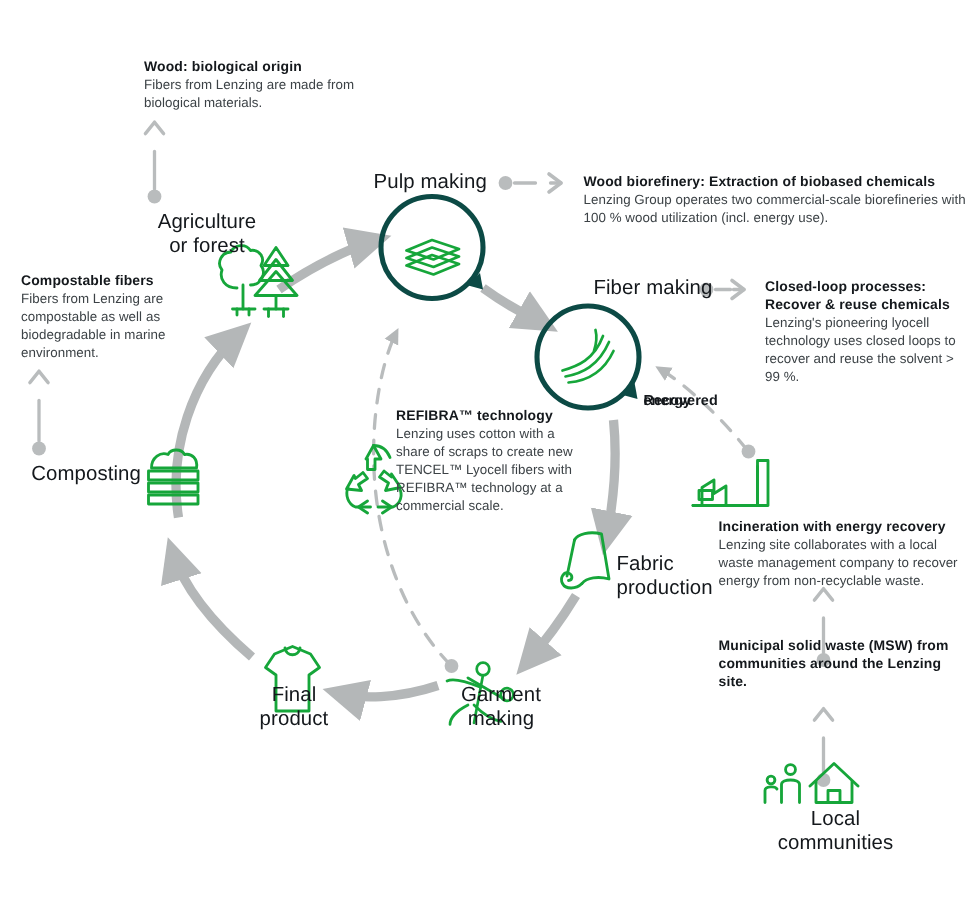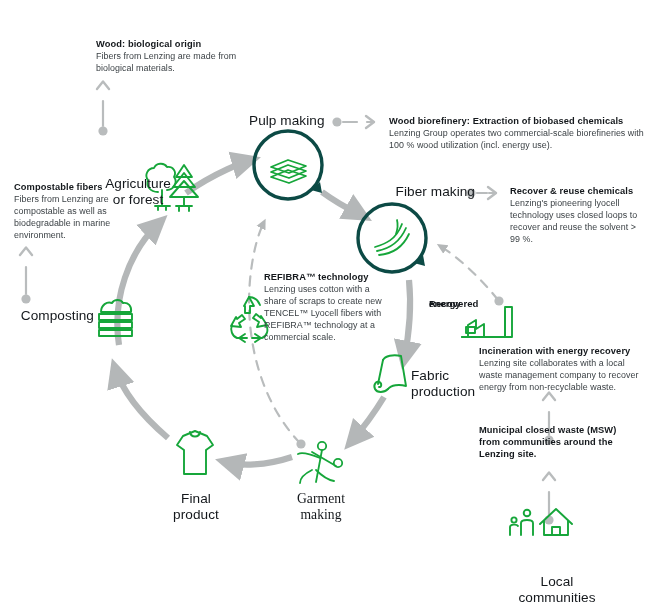--- a/index.html
+++ b/index.html
@@ -11,21 +11,21 @@
     overflow:hidden;
     -webkit-font-smoothing:antialiased;
   }
   #stage{position:relative;width:541px;height:604px;}
   svg.layer{position:absolute;left:0;top:0;width:650px;height:604px;overflow:visible;}
   .txt{position:absolute;}
   .hdr{font-weight:bold;font-size:9.3px;line-height:12.2px;color:#14181c;letter-spacing:.01em;}
   .body{font-size:8.9px;line-height:12px;color:#3c4246;letter-spacing:.005em;}
   .node-label{position:absolute;font-size:13.6px;line-height:15.6px;font-weight:normal;color:#14181c;letter-spacing:.005em;}
   .node-label.sm{font-size:9.6px;line-height:11.4px;font-weight:bold;color:#14181c;}
-  .ctr{text-align:center;margin-top:36px;}
+  .ctr{text-align:center;}
   .rt{text-align:right;}
 </style>
 </head>
 <body>
 
 <div id="stage">
 
   <svg class="layer" viewBox="0 0 650 604">
     <defs>
       <marker id="bigArrow" viewBox="0 0 10 10" refX="6" refY="5" markerWidth="5.2" markerHeight="5.2" orient="auto-start-reverse">
@@ -208,36 +208,37 @@
     <div class="hdr">Compostable fibers</div>
     <div class="body">Fibers from Lenzing are compostable as well as biodegradable in marine environment.</div>
   </div>
 
   <div class="txt" style="left:389px;top:115px;width:258px;">
     <div class="hdr">Wood biorefinery: Extraction of biobased chemicals</div>
     <div class="body">Lenzing Group operates two commercial-scale biorefineries with 100 % wood utilization (incl. energy use).</div>
   </div>
 
   <div class="txt" style="left:510px;top:185px;width:134px;">
+    <div class="hdr">Closed-loop processes:</div>
     <div class="hdr">Recover &amp; reuse chemicals</div>
     <div class="body">Lenzing's pioneering lyocell technology uses closed loops to recover and reuse the solvent &gt; 99 %.</div>
   </div>
 
   <div class="txt" style="left:264px;top:271px;width:122px;">
     <div class="hdr">REFIBRA™ technology</div>
     <div class="body">Lenzing uses cotton with a share of scraps to create new TENCEL™ Lyocell fibers with REFIBRA™ technology at a commercial scale.</div>
   </div>
 
   <div class="txt" style="left:479px;top:345px;width:168px;">
     <div class="hdr">Incineration with energy recovery</div>
     <div class="body">Lenzing site collaborates with a local waste management company to recover energy from non-recyclable waste.</div>
   </div>
 
   <div class="txt" style="left:479px;top:424px;width:160px;">
-    <div class="hdr">Municipal closed waste (MSW) from communities around the Lenzing site.</div>
+    <div class="hdr">Municipal solid waste (MSW) from communities around the Lenzing site.</div>
   </div>
 
   <div class="txt ctr" style="left:429px;top:262px;width:80px;">
     <div class="node-label sm">Recovered</div>
     <div class="node-label sm">energy</div>
   </div>
 
   <div class="node-label ctr" style="left:73px;top:140px;width:130px;">
     <div>Agriculture</div>
     <div>or forest</div>
@@ -249,21 +250,21 @@
 
   <div class="node-label" style="left:383px;top:184px;width:92px;text-align:right;">
     <span>Fiber making</span>
   </div>
 
   <div class="node-label" style="left:411px;top:368px;width:98px;">
     <div>Fabric</div>
     <div>production</div>
   </div>
 
-  <div class="node-label ctr" style="left:275px;top:455px;width:92px;font-family:Liberation Serif, serif;">
+  <div class="node-label ctr" style="left:288px;top:455px;width:92px;">
     <div>Garment</div>
     <div>making</div>
   </div>
 
   <div class="node-label ctr" style="left:150px;top:455px;width:92px;">
     <div>Final</div>
     <div>product</div>
   </div>
 
   <div class="node-label rt" style="left:6px;top:308px;width:88px;">

